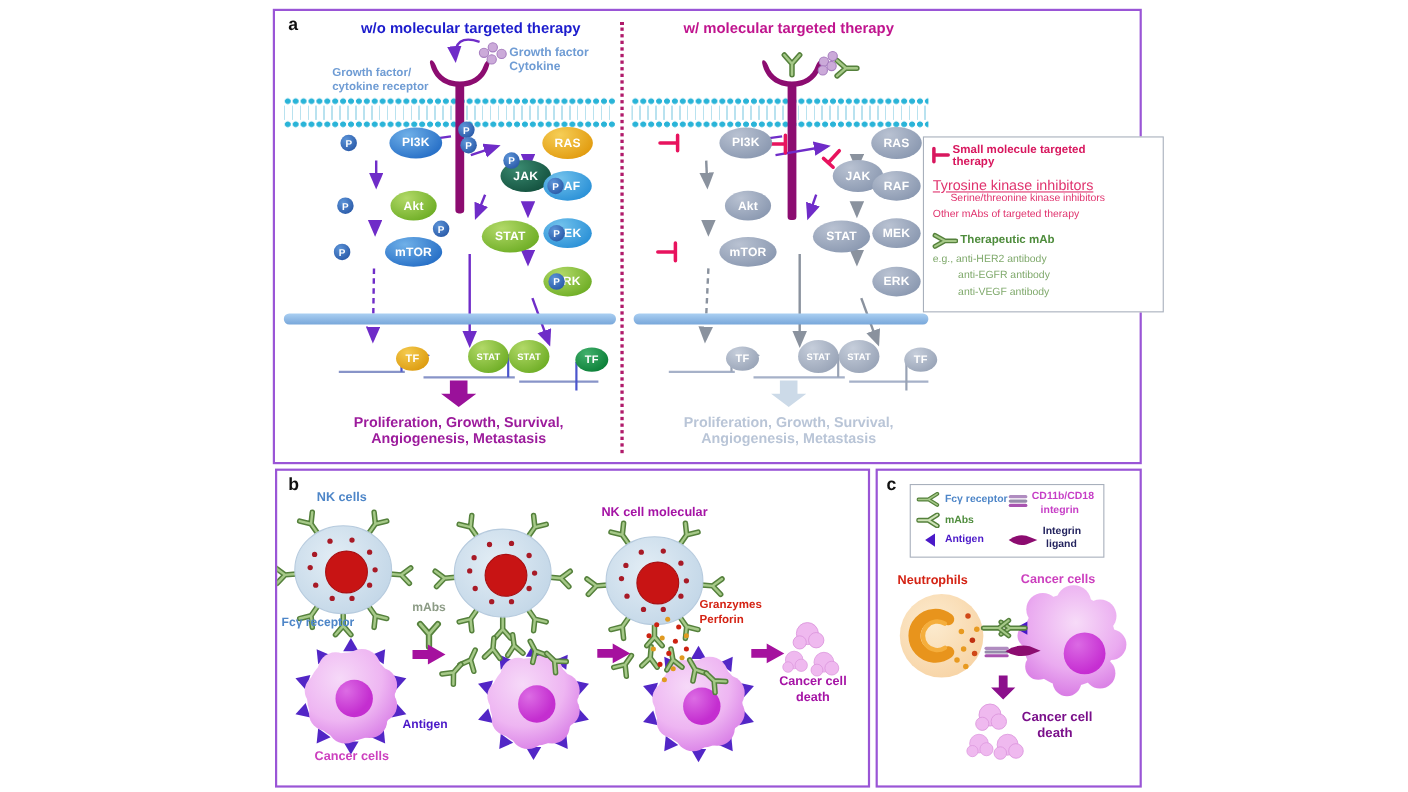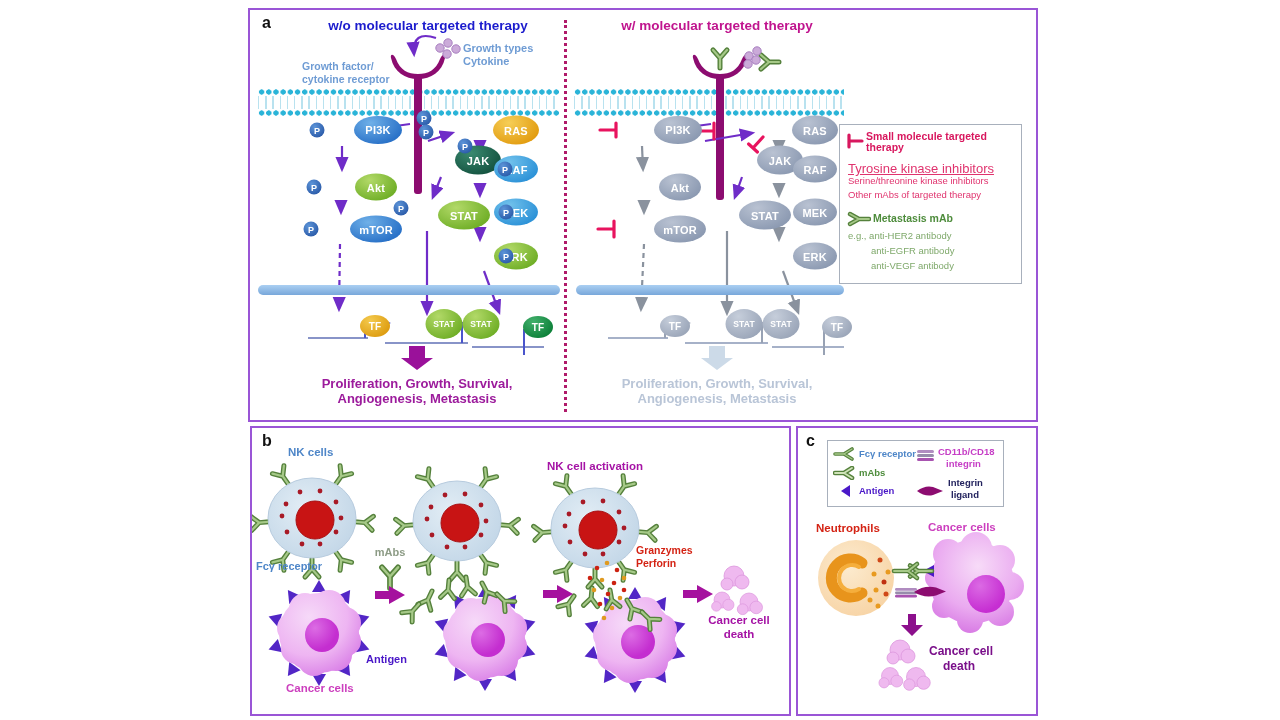--- a/index.html
+++ b/index.html
@@ -297,21 +297,21 @@
     </g>
     <polygon points="459,336 475,336 475,348 483,348 467,360 451,348 459,348" fill="#ccdae8"></polygon>
   </svg>
 
   <div class="plabel" style="left:12px;top:4px;">a</div>
   <div class="title" style="left:167px;color:var(--title-blue);margin-left:11px;">w/o molecular targeted therapy</div>
   <div class="title" style="left:467px;color:var(--title-magenta);">w/ molecular targeted therapy</div>
 
   <div class="lbl" style="left:52px;top:50px;font-size:10.5px;color:#6f9cd4;">Growth factor/</div>
   <div class="lbl" style="left:52px;top:63px;font-size:10.5px;color:#6f9cd4;">cytokine receptor</div>
-  <div class="lbl" style="left:213px;top:32px;font-size:11px;color:#6f9cd4;">Growth types</div>
+  <div class="lbl" style="left:213px;top:32px;font-size:11px;color:#6f9cd4;">Growth factor</div>
   <div class="lbl" style="left:213px;top:45px;font-size:11px;color:#6f9cd4;">Cytokine</div>
 
   <div class="node blue" style="left:92px;top:120px;width:48px;height:28px;">PI3K</div>
   <div class="node green" style="left:90px;top:177px;width:42px;height:27px;">Akt</div>
   <div class="node blue" style="left:90px;top:219px;width:52px;height:27px;">mTOR</div>
   <div class="node teal" style="left:192px;top:150px;width:46px;height:29px;">JAK</div>
   <div class="node green" style="left:178px;top:205px;width:52px;height:29px;">STAT</div>
   <div class="node orange" style="left:230px;top:120px;width:46px;height:29px;">RAS</div>
   <div class="node blue2" style="left:230px;top:159px;width:44px;height:27px;">RAF</div>
   <div class="node blue2" style="left:230px;top:202px;width:44px;height:27px;">MEK</div>
@@ -344,34 +344,34 @@
   <div class="node grayc" style="left:389px;top:316px;width:30px;height:22px;font-size:10px;">TF</div>
   <div class="node grayc" style="left:458px;top:314px;width:37px;height:30px;font-size:8.5px;">STAT</div>
   <div class="node grayc" style="left:495px;top:314px;width:37px;height:30px;font-size:8.5px;">STAT</div>
   <div class="node grayc" style="left:551px;top:317px;width:30px;height:22px;font-size:10px;">TF</div>
 
   <div class="lbl ctr" style="left:167px;top:366px;font-size:13px;color:var(--outcome-purple);">Proliferation, Growth, Survival,</div>
   <div class="lbl ctr" style="left:167px;top:381px;font-size:13px;color:var(--outcome-purple);">Angiogenesis, Metastasis</div>
   <div class="lbl ctr" style="left:467px;top:366px;font-size:13px;color:var(--faded);">Proliferation, Growth, Survival,</div>
   <div class="lbl ctr" style="left:467px;top:381px;font-size:13px;color:var(--faded);">Angiogenesis, Metastasis</div>
 
-  <div class="legendbox" style="left:589px;top:114px;width:181px;height:158px;">
+  <div class="legendbox" style="left:589px;top:114px;width:181px;height:158px;padding-left:36px;">
     <svg class="licon" style="left:6px;top:8px;" width="18" height="16">
       <path d="M3,2 V14 M3,8 H16" stroke="#d8175e" stroke-width="3.2" stroke-linecap="round" fill="none"></path>
     </svg>
     <div class="lbl" style="left:26px;top:5px;font-size:10.5px;color:#d8175e;">Small molecule targeted</div>
     <div class="lbl" style="left:26px;top:16px;font-size:10.5px;color:#d8175e;">therapy</div>
     <div class="lbl" style="left:8px;top:36px;font-size:13px;font-weight:normal;color:#e0336e;text-decoration:underline;">Tyrosine kinase inhibitors</div>
-    <div class="lbl" style="left:8px;top:50px;font-size:9.5px;font-weight:normal;color:#e0336e;">Serine/threonine kinase inhibitors</div>
+    <div class="lbl" style="left:24px;top:50px;font-size:9.5px;font-weight:normal;color:#e0336e;">Serine/threonine kinase inhibitors</div>
     <div class="lbl" style="left:8px;top:64px;font-size:9.5px;font-weight:normal;color:#e0336e;">Other mAbs of targeted therapy</div>
     <svg class="licon" style="left:7px;top:86px;" width="24" height="16">
       <path d="M22,8 H12 M12,8 L3,3 M12,8 L3,13" fill="none" stroke="#55813c" stroke-width="4.4" stroke-linecap="round"></path>
       <path d="M22,8 H12 M12,8 L3,3 M12,8 L3,13" fill="none" stroke="#a6c988" stroke-width="1.8" stroke-linecap="round"></path>
     </svg>
-    <div class="lbl" style="left:33px;top:87px;font-size:10.5px;color:#4e8c3c;">Metastasis mAb</div>
+    <div class="lbl" style="left:33px;top:87px;font-size:10.5px;color:#4e8c3c;">Therapeutic mAb</div>
     <div class="lbl" style="left:8px;top:105px;font-size:9.5px;font-weight:normal;color:#7fa96b;">e.g., anti-HER2 antibody</div>
     <div class="lbl" style="left:31px;top:120px;font-size:9.5px;font-weight:normal;color:#7fa96b;">anti-EGFR antibody</div>
     <div class="lbl" style="left:31px;top:135px;font-size:9.5px;font-weight:normal;color:#7fa96b;">anti-VEGF antibody</div>
   </div>
 </section>
 
 <section class="panel" id="panelB">
   <svg class="layer" width="533" height="282" viewBox="0 0 533 282">
     <use href="#nk" transform="translate(60,90)"></use>
     <use href="#nk" transform="translate(205,93)"></use>
@@ -444,21 +444,21 @@
     <use href="#dblob" transform="translate(470,172) scale(0.8)"></use>
     <use href="#dblob" transform="translate(497,174) scale(0.9)"></use>
   </svg>
 
   <div class="plabel" style="left:10px;top:4px;">b</div>
   <div class="lbl" style="left:36px;top:18px;font-size:11.5px;color:var(--steel-blue);">NK cells</div>
   <div class="lbl" style="left:4px;top:132px;font-size:11px;color:var(--steel-blue);">Fcγ receptor</div>
   <div class="lbl ctr" style="left:138px;top:118px;font-size:11px;color:#8c9b85;">mAbs</div>
   <div class="lbl" style="left:114px;top:225px;font-size:11px;color:var(--antigen-purple);">Antigen</div>
   <div class="lbl" style="left:34px;top:254px;font-size:11.5px;color:var(--cancer-magenta);">Cancer cells</div>
-  <div class="lbl ctr" style="left:343px;top:32px;font-size:11.5px;color:#a513a5;">NK cell activation</div>
+  <div class="lbl ctr" style="left:343px;top:32px;font-size:11.5px;color:#a513a5;">NK cell molecular</div>
   <div class="lbl" style="left:384px;top:116px;font-size:10.5px;color:var(--neutrophil-red);">Granzymes</div>
   <div class="lbl" style="left:384px;top:129px;font-size:10.5px;color:var(--neutrophil-red);">Perforin</div>
   <div class="lbl ctr" style="left:487px;top:186px;font-size:11.5px;color:#a513a5;">Cancer cell</div>
   <div class="lbl ctr" style="left:487px;top:200px;font-size:11.5px;color:#a513a5;">death</div>
 </section>
 
 <section class="panel" id="panelC">
   <svg class="layer" width="234" height="282" viewBox="0 0 234 282">
     <defs>
       <radialGradient id="gNeu" cx="0.4" cy="0.35" r="0.75">

